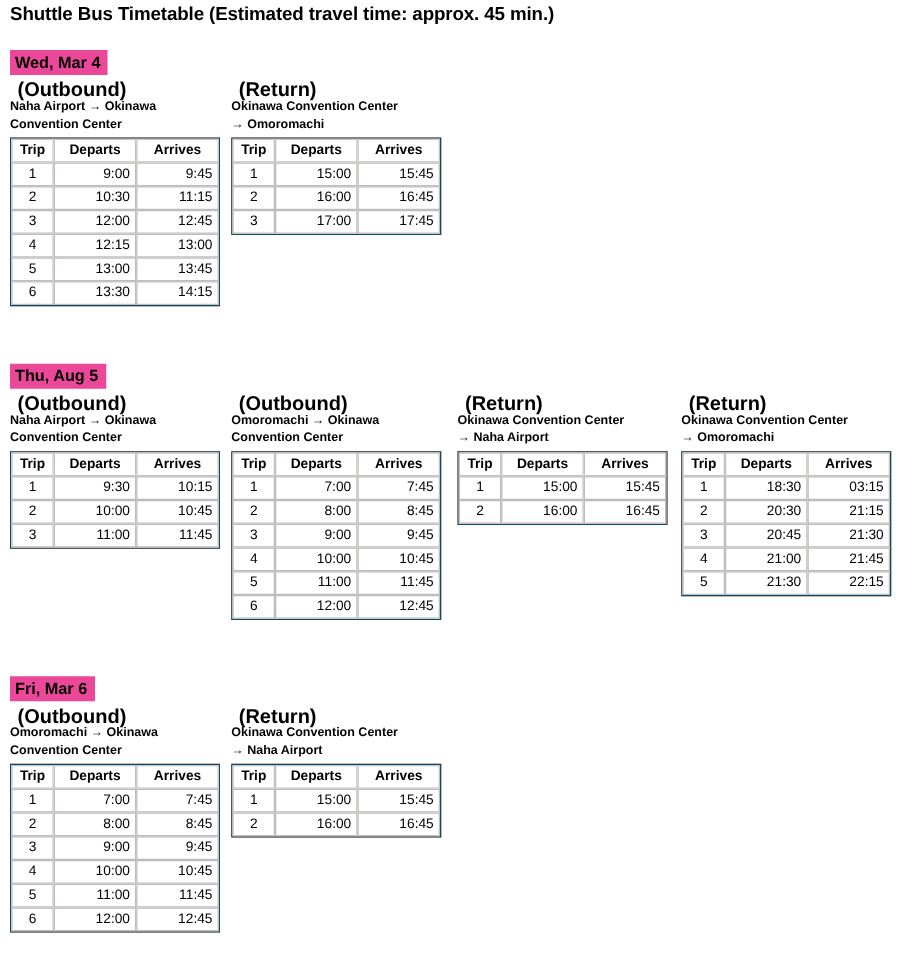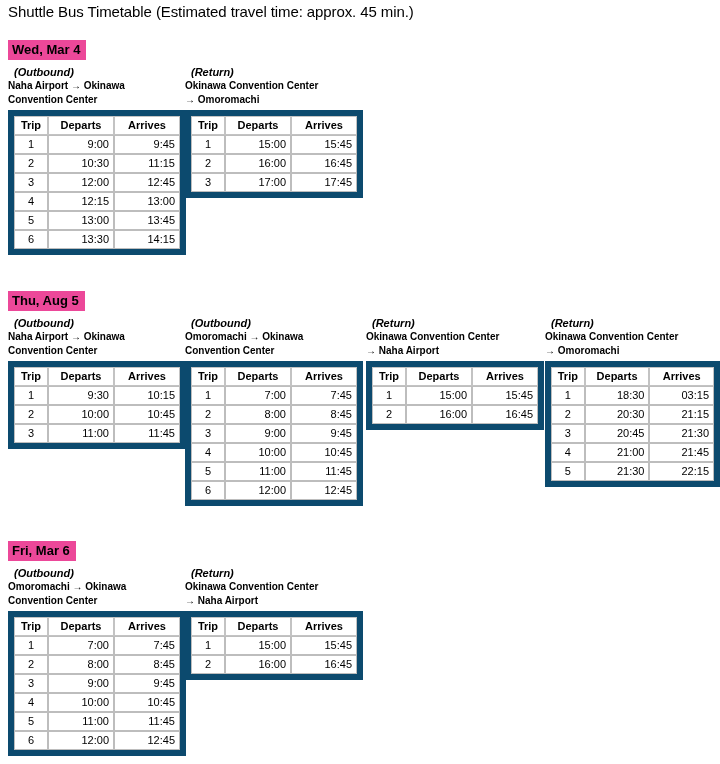--- a/index.html
+++ b/index.html
@@ -21,21 +21,21 @@
     position: relative;
     width: 720px;
     height: 764px;
   }
 
   .page-title {
     position: absolute;
     left: 8px;
     top: 3px;
     font-size: 15px;
-    font-weight: normal;
+    font-weight: bold;
     letter-spacing: -0.1px;
     white-space: nowrap;
   }
 
   
   .day-section {
     position: absolute;
     left: 0;
     width: 720px;
   }
@@ -50,44 +50,43 @@
     line-height: 15px;
     white-space: nowrap;
   }
 
   
   .route-block {
     position: absolute;
     top: 26px;
   }
   .dir-label {
-    font-size: 11px;
+    font-size: 16px;
     font-weight: bold;
     line-height: 13px;
     margin-left: 6px;
     white-space: nowrap;
-    font-style: italic;
   }
   .route-name {
     font-size: 10px;
     font-weight: bold;
     line-height: 13.5px;
     white-space: nowrap;
   }
   .route-name .ln {
     display: block;
   }
 
   
   table.tt {
     border-collapse: separate;
     border-spacing: 0;
     margin-top: 4px;
     background: #f97316;
-    border: 6px solid #0c4a6e;
+    border: 1px solid #0c4a6e;
     table-layout: fixed;
   }
   table.tt th,
   table.tt td {
     background: #ffffff;
     font-size: 11px;
     line-height: 13px;
     height: 13px;
     padding: 2px 4px;
     border: 1px solid #bdbdbd;

